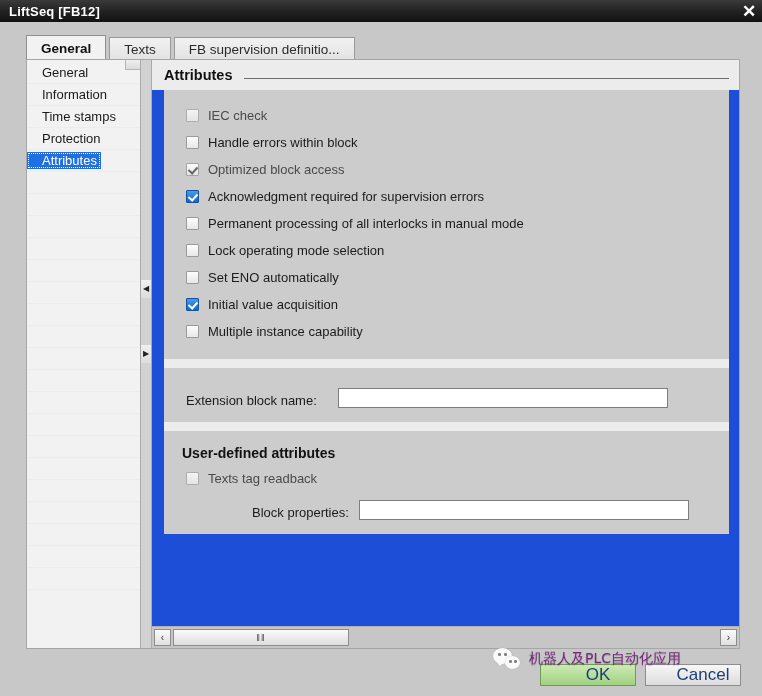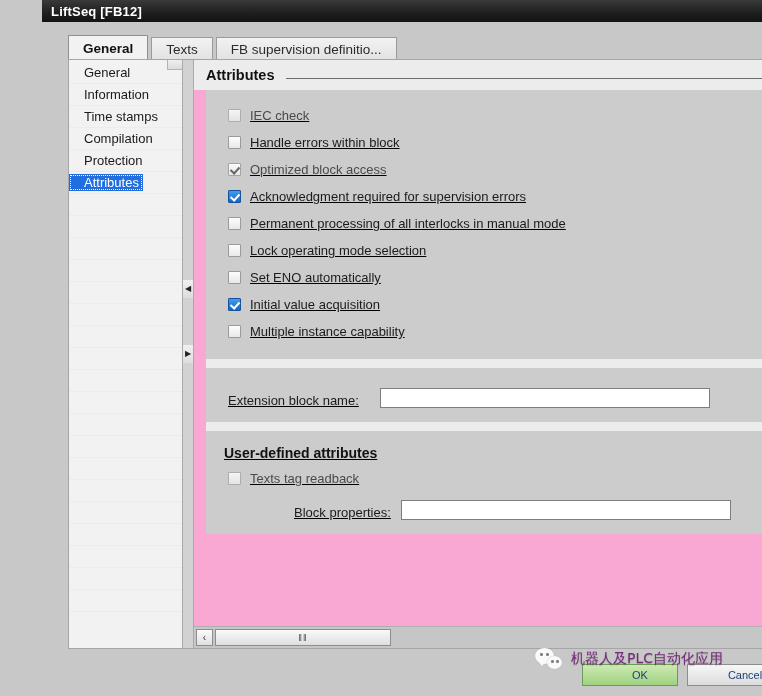--- a/index.html
+++ b/index.html
@@ -9,21 +9,20 @@
     background: #c8c8c8;
     font-family: "Liberation Sans", sans-serif;
     -webkit-font-smoothing: antialiased;
   }
 
   #app {
     position: relative;
     width: 616px; height: 696px;
     background: #c8c8c8;
     box-sizing: border-box;
-    margin-left: 42px;
   }
 
   
   .titlebar {
     position: absolute; left: 0; top: 0;
     width: 762px; height: 22px;
     background: linear-gradient(180deg, #3a3a3a 0%, #202020 55%, #121212 100%);
     display: flex; align-items: center;
   }
   .titlebar .title {
@@ -177,23 +176,22 @@
     flex: 1 1 auto;
     height: 1px;
     background: #6f6f6f;
     margin-left: 12px;
     margin-top: 7px;
   }
 
   .page-scroll {
     position: absolute;
     left: 0; top: 30px; right: 0; bottom: 22px;
-    background: #f9a8d4;
+    background: #1d4ed8;
     overflow: hidden;
-    text-decoration: underline;
   }
 
   .section {
     background: #cccccc;
     margin: 0 10px 0 12px;
     padding: 12px 0 14px 0;
   }
 
   .band { height: 9px; background: #ececec; margin: 0 10px 0 12px; }
 
@@ -305,21 +303,21 @@
 
   
   .footer {
     position: absolute; left: 0; bottom: 8px;
     width: 762px; height: 24px;
   }
   .btn {
     position: absolute;
     height: 22px; width: 96px;
     border: 1px solid #8d8d8d;
-    font-size: 11px;
+    font-size: 17px;
     color: #1c3f78;
     display: flex; align-items: center; justify-content: center;
     box-sizing: border-box;
     cursor: pointer;
     font-family: "Liberation Sans", sans-serif;
     padding-left: 20px;
   }
   #ok-btn     { left: 540px; background: linear-gradient(180deg,#cdeab4,#9fd17f); border-color:#6f9a55; }
   #cancel-btn { left: 645px; background: linear-gradient(180deg,#f7f7f7,#dcdcdc); }
 
@@ -390,21 +388,20 @@
       <div class="tab">FB supervision definitio...</div>
     </div>
 
     <div class="content-frame">
 
       <div class="navpane">
         <div class="nav-topstub"></div>
         <div class="nav-item">General</div>
         <div class="nav-item">Information</div>
         <div class="nav-item">Time stamps</div>
-        <div class="nav-item">Compilation</div>
         <div class="nav-item">Protection</div>
         <div class="nav-row">
           <span class="nav-item selected">Attributes</span>
         </div>
         <div class="nav-filler"></div>
         <div class="nav-filler"></div>
         <div class="nav-filler"></div>
         <div class="nav-filler"></div>
         <div class="nav-filler"></div>
         <div class="nav-filler"></div>

